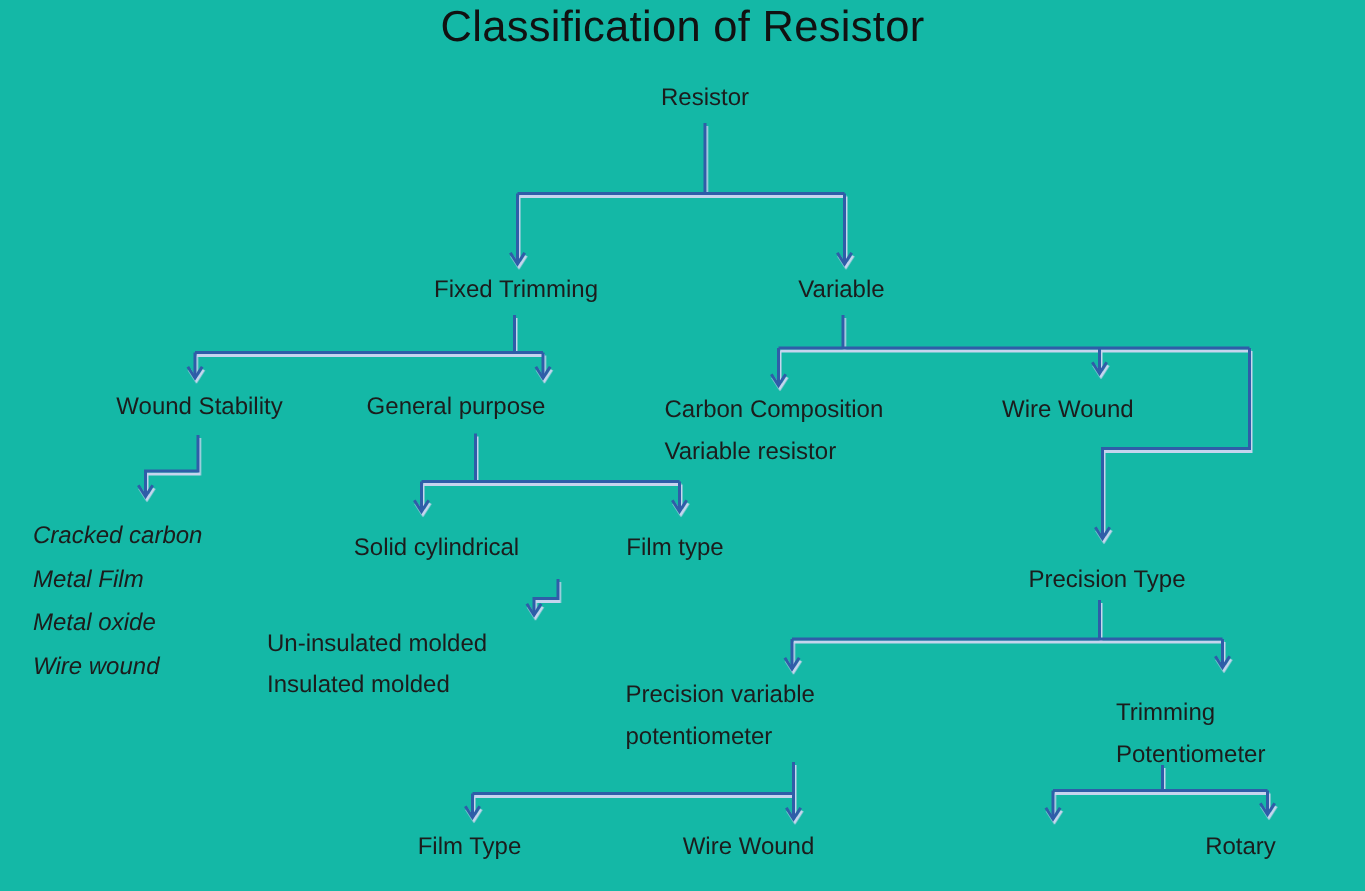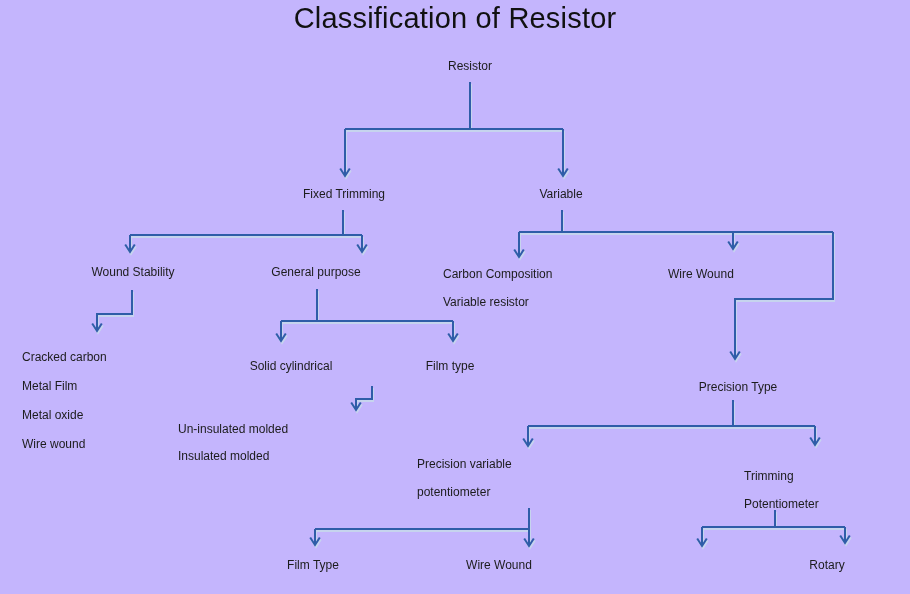--- a/index.html
+++ b/index.html
@@ -1,40 +1,40 @@
 <!DOCTYPE html>
 <html><head>
 <meta charset="utf-8">
 <style>
   html, body { margin: 0; padding: 0; background: #ffffff; }
   .canvas {
     position: relative;
     width: 910px;
     height: 594px;
-    background: #c4b5fd;
+    background: #14b8a6;
     font-family: "Liberation Sans", sans-serif;
     overflow: hidden;
   }
   .title {
     position: absolute;
     left: 0; right: 0; top: 2px;
     text-align: center;
     font-size: 29px;
     color: #111111;
     letter-spacing: 0.2px;
   }
   .node {
     position: absolute;
-    font-size: 12px;
+    font-size: 16px;
     color: #1c1c1c;
     white-space: nowrap;
     line-height: 28px;
   }
   .center { transform: translateX(-50%); text-align: center; }
-  .list { line-height: 29px; }
+  .list { line-height: 29px; font-style: italic; }
   .list2 { line-height: 27px; }
   svg.connectors {
     position: absolute;
     left: 0; top: 0;
     filter: drop-shadow(1px 2px 0 #c6d4ee);
   }
   svg.connectors path { stroke: #2f5da8; stroke-width: 2; fill: none; }
 </style>
 </head>
 <body>
@@ -109,21 +109,21 @@
   <div class="title">Classification of Resistor</div>
 
   <div class="node center" style="left:470px;top:52px">Resistor</div>
 
   <div class="node center" style="left:344px;top:180px">Fixed Trimming</div>
 
   <div class="node center" style="left:561px;top:180px">Variable</div>
 
   <div class="node center" style="left:133px;top:258px">Wound Stability</div>
 
-  <div class="node center" style="left:316px;top:258px">General purpose</div>
+  <div class="node center" style="left:304px;top:258px">General purpose</div>
 
   <div class="node list" style="left:22px;top:343px">
     <div>Cracked carbon</div>
     <div>Metal Film</div>
     <div>Metal oxide</div>
     <div>Wire wound</div>
   </div>
 
   <div class="node center" style="left:291px;top:352px">Solid cylindrical</div>
 

